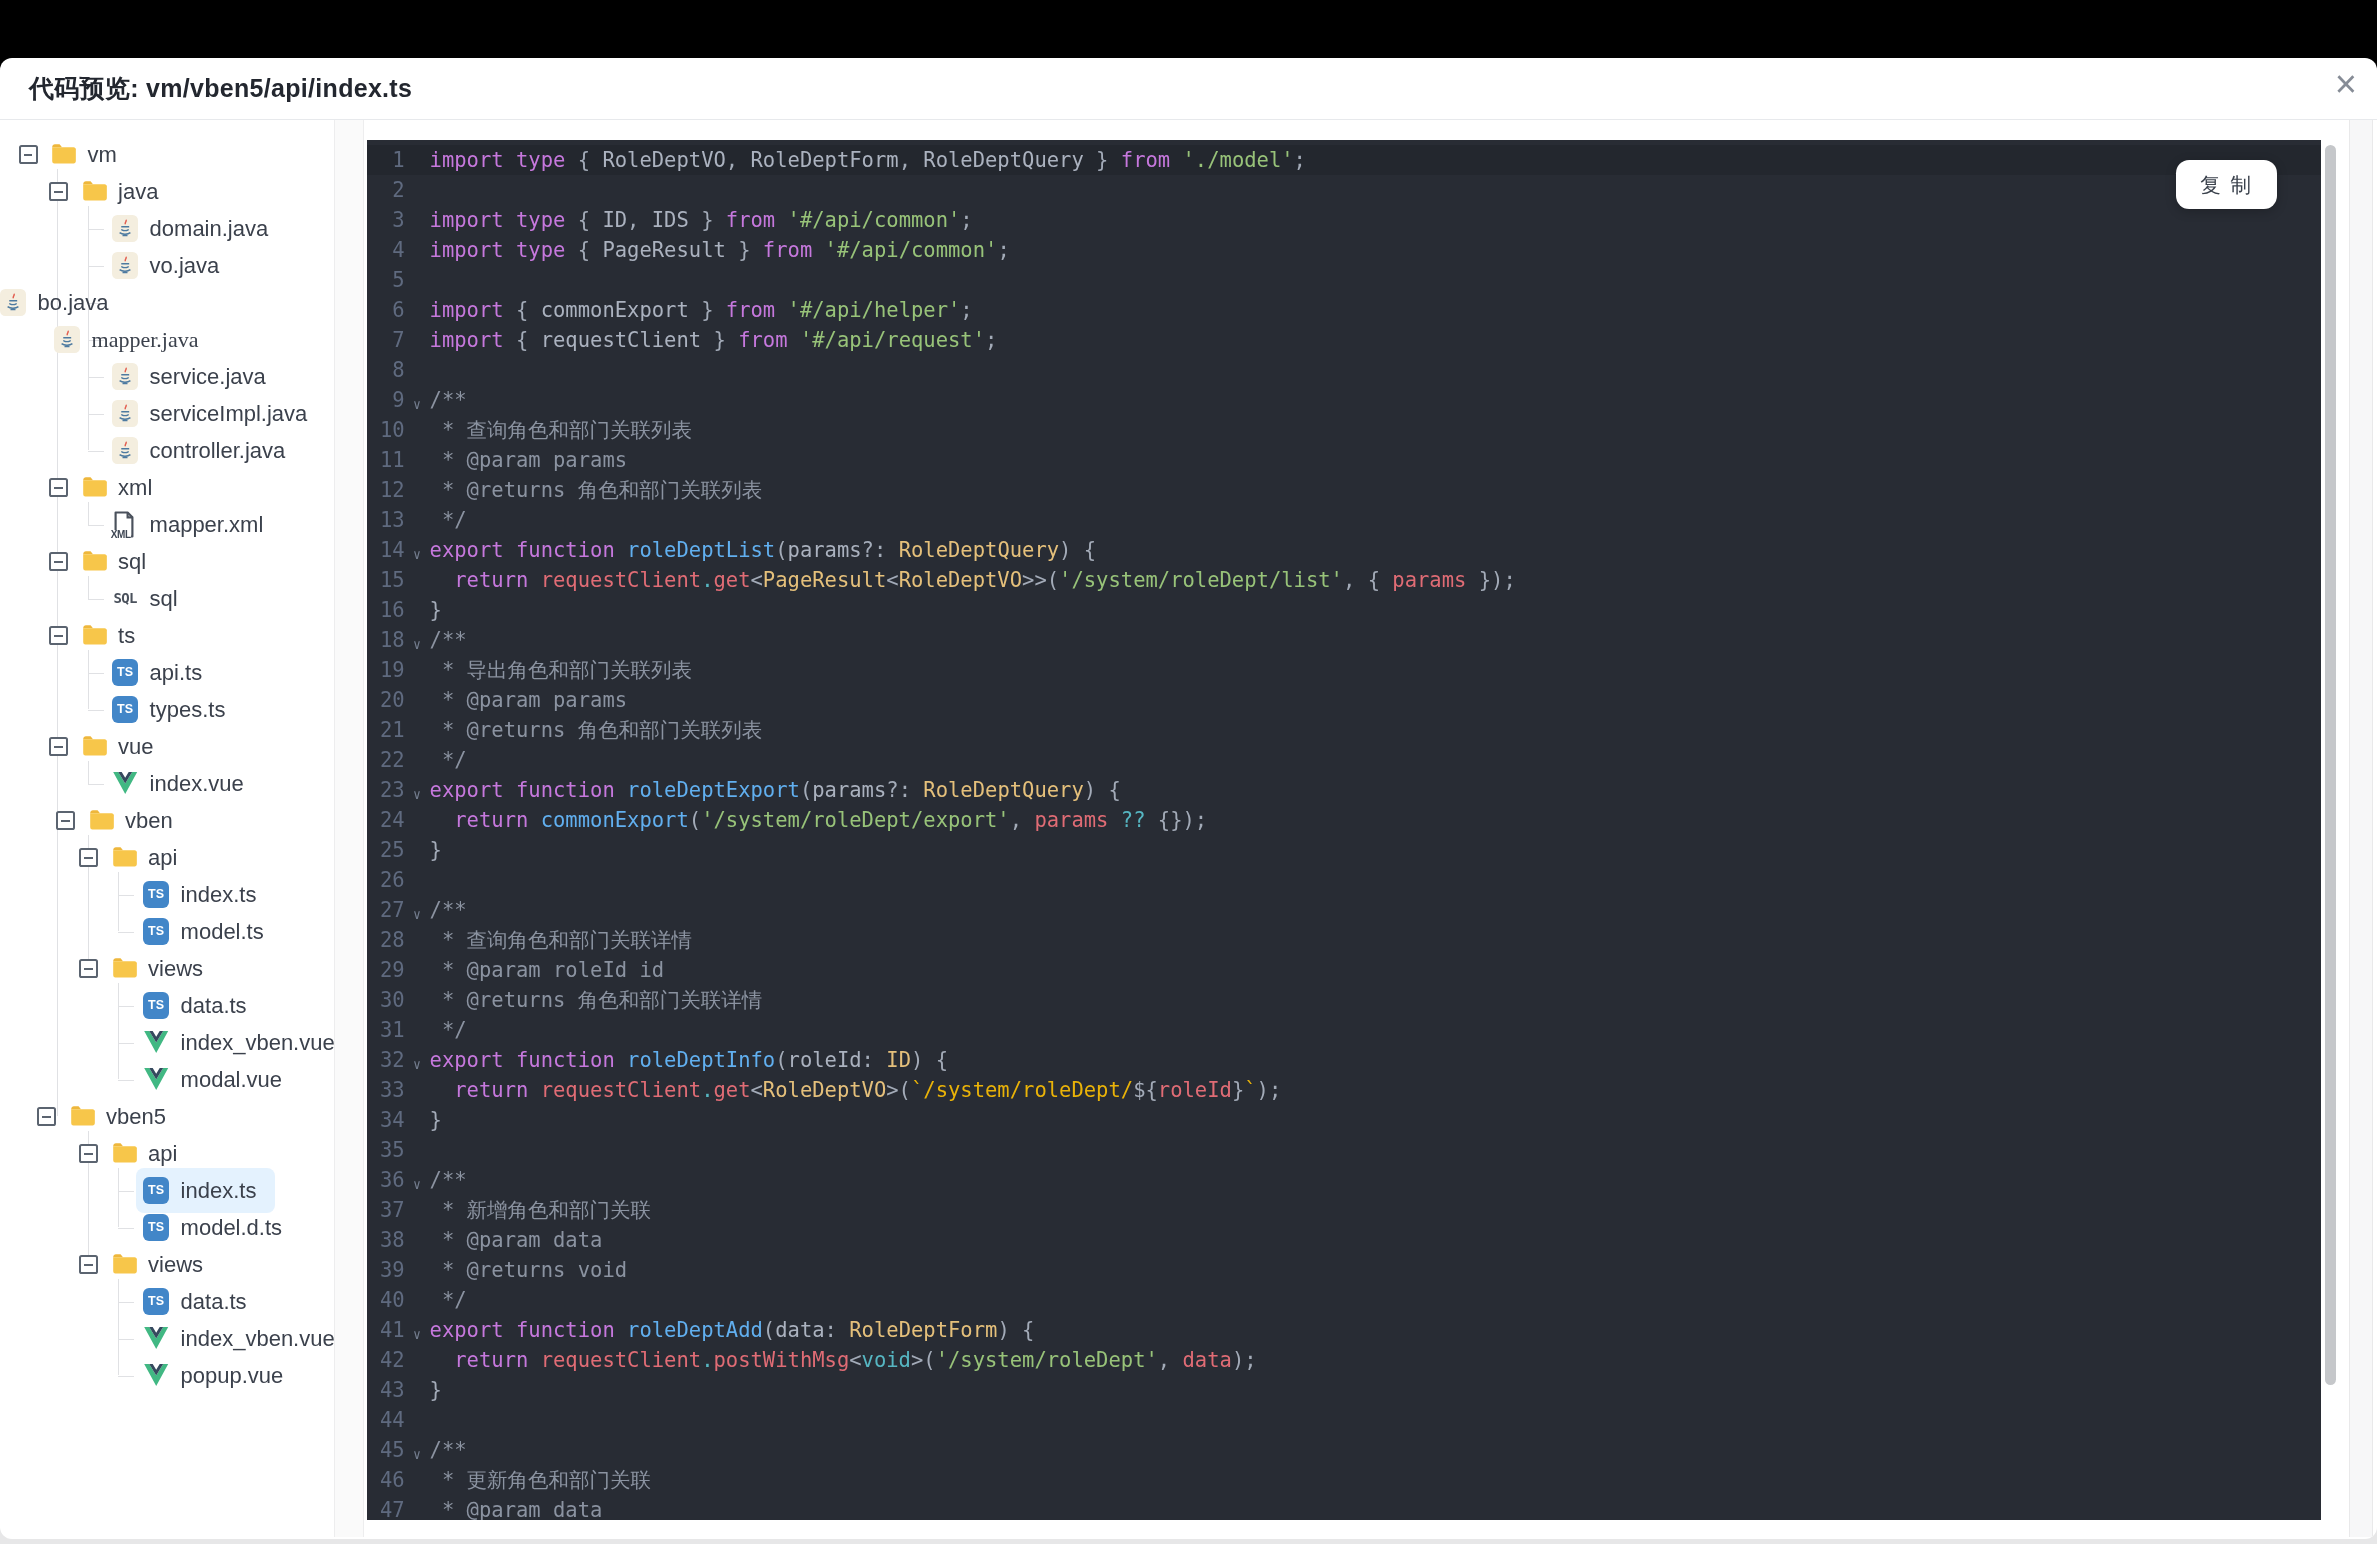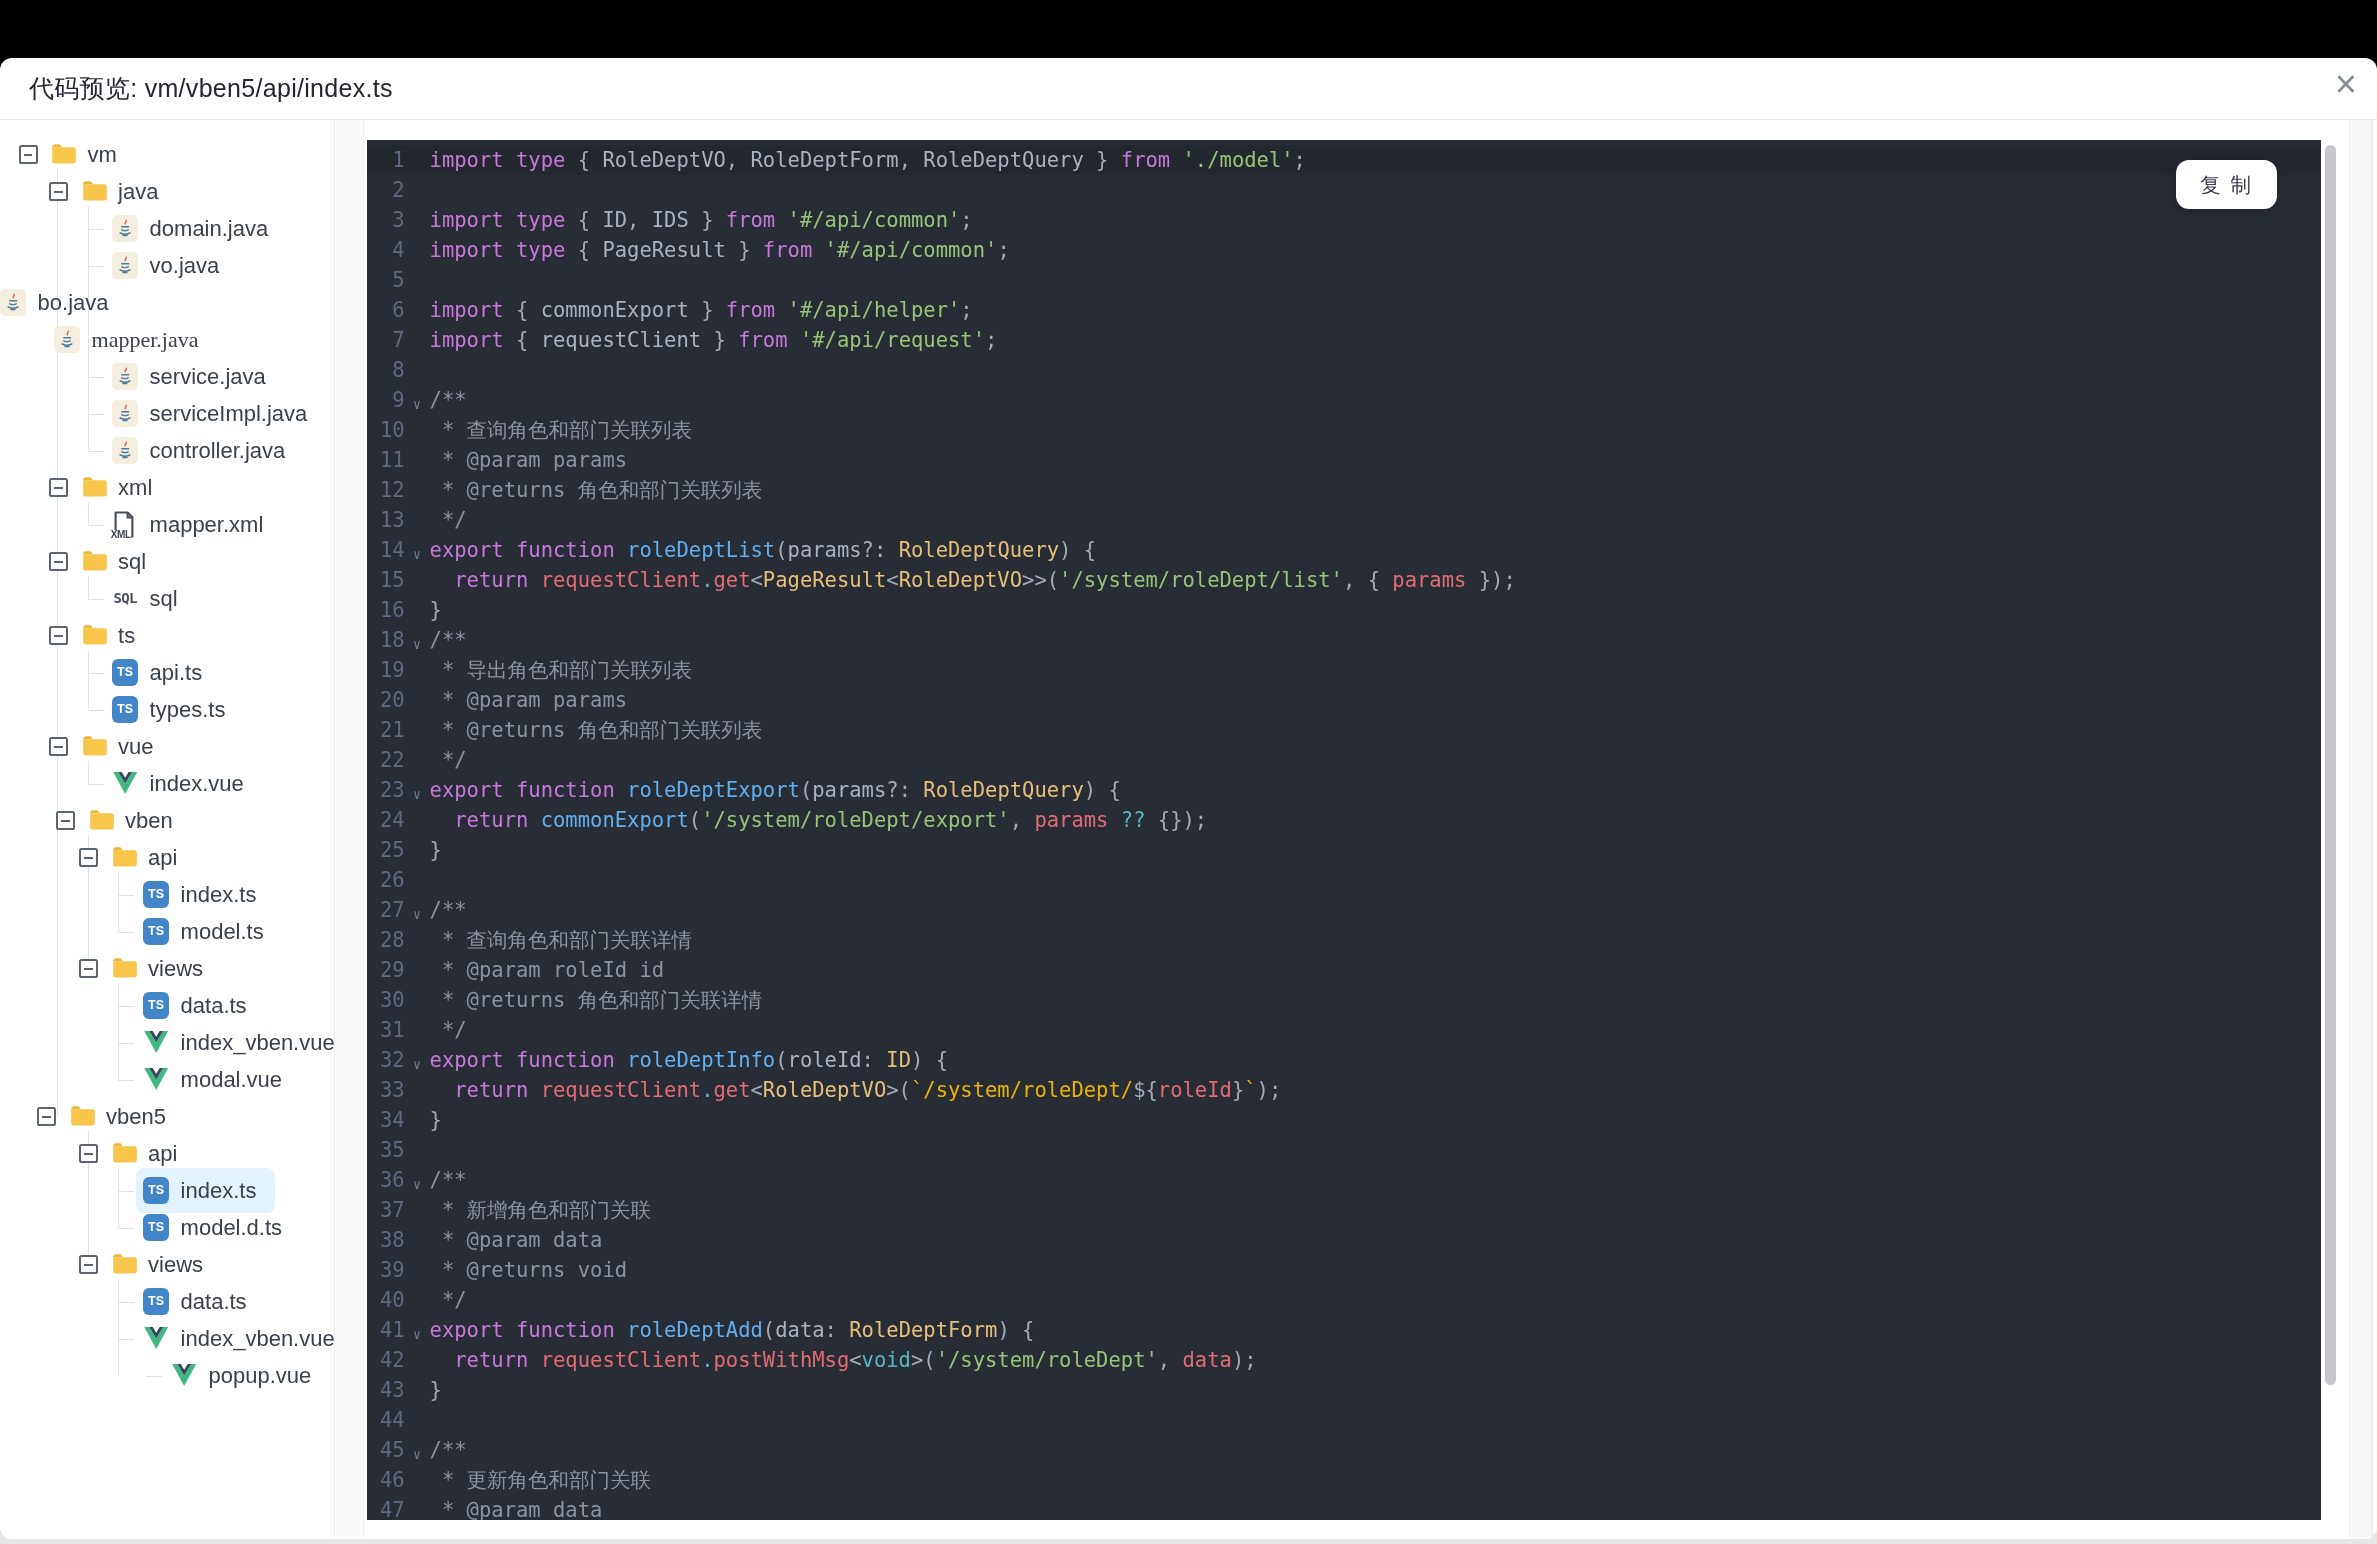--- a/index.html
+++ b/index.html
@@ -5,21 +5,21 @@
   * { margin:0; padding:0; box-sizing:border-box; }
   html,body { width:2377px; height:1544px; background:#000; overflow:hidden;
               font-family:"Liberation Sans", sans-serif; }
   .screen { position:relative; width:2377px; height:1544px; background:#000; }
   .bottom-strip { position:absolute; left:0; right:0; top:1518px; height:26.4px; background:#e7e7e8; }
   .modal { position:absolute; top:58px; left:0; width:2377px; height:1481px;
            background:#fff; border-radius:12px; overflow:hidden; z-index:1; }
   
   .titlebar { height:62px; border-bottom:1.3px solid #e7e9ec; display:flex; align-items:center;
               padding:0 29px; position:relative; }
-  .title { font-size:25px; font-weight:400; color:#23272f; letter-spacing:0.3px; }
+  .title { font-size:25px; font-weight:700; color:#23272f; letter-spacing:0.3px; }
   .close-btn { position:absolute; right:20px; top:6.6px; font-size:38px; color:#868c96;
                line-height:1; cursor:pointer; font-weight:400; }
   
   .body { display:flex; height:1417px; position:relative; }
   .tree { width:334px; flex:0 0 auto; overflow:hidden; padding-top:16px; font-size:22px; color:#3b414c; }
   .tree-strip { width:30px; flex:0 0 auto; background:#fafafa; border-left:1.3px solid #ededee;
                 border-right:1.3px solid #ededee; }
   .code-area { flex:1; position:relative; padding:20px 56px 17px 2.6px; }
   .code-panel { width:100%; height:100%; background:#282c34; overflow:hidden;
                 font-family:"DejaVu Sans Mono", monospace; font-size:20.5px; line-height:30px;
@@ -472,21 +472,21 @@
                   <span class="rowbox">
                     <span class="ticon">
                       <svg width="26.4" height="24" viewBox="0 0 24 22">
                         <path fill="#41b883" d="M1 1h4.6L12 11.4 18.4 1H23L12 21z"></path>
                         <path fill="#35495e" d="M5.6 1h3.2L12 6.2 15.2 1h3.2L12 11.4z"></path>
                       </svg>
                     </span>
                     <span class="tlabel">index_vben.vue</span>
                   </span>
                 </div>
-                <div class="trow leaf" style="padding-left: 143px; margin-left: 28px;">
+                <div class="trow leaf" style="padding-left: 143px;">
                   <span class="rowbox">
                     <span class="ticon">
                       <svg width="26.4" height="24" viewBox="0 0 24 22">
                         <path fill="#41b883" d="M1 1h4.6L12 11.4 18.4 1H23L12 21z"></path>
                         <path fill="#35495e" d="M5.6 1h3.2L12 6.2 15.2 1h3.2L12 11.4z"></path>
                       </svg>
                     </span>
                     <span class="tlabel">popup.vue</span>
                   </span>
                 </div>

